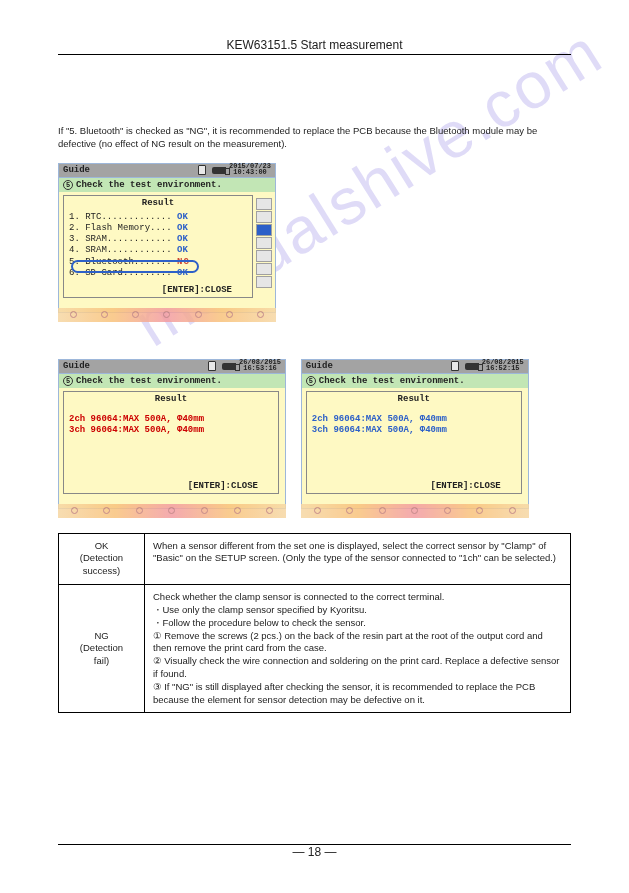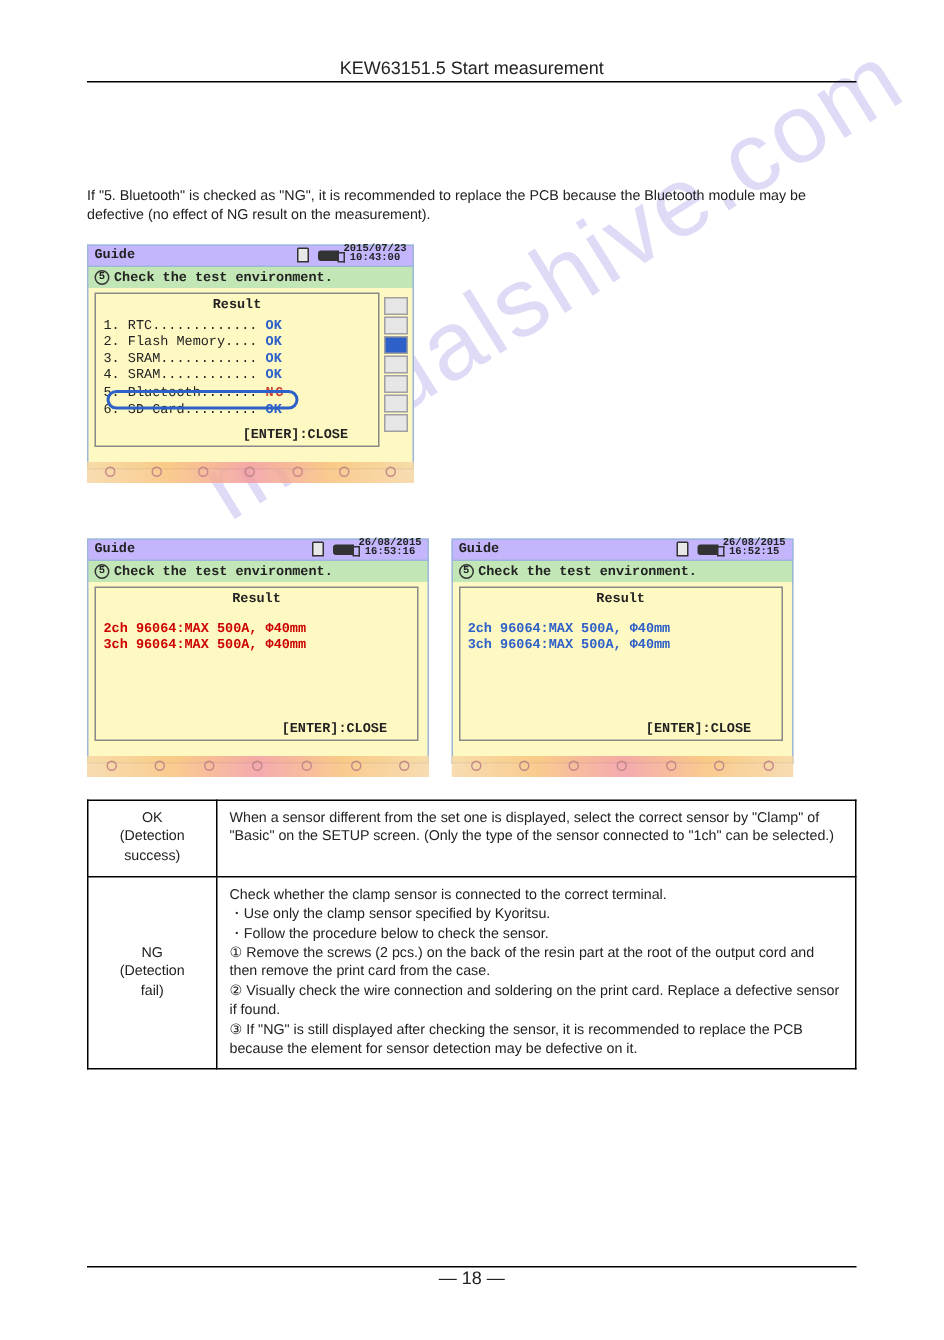--- a/index.html
+++ b/index.html
@@ -6,21 +6,21 @@
   body { width: 629px; height: 893px; background: #fff; font-family: Arial, sans-serif; font-size: 10px; color: #222; position: relative; }
   .page { position: absolute; top: 38px; left: 58px; width: 513px; }
   .hr-top { border-top: 1px solid #000; width: 100%; margin-bottom: 4px; }
   .hr-bottom { border-top: 1px solid #000; width: 100%; margin-top: 4px; }
   .header-row { display: flex; justify-content: center; font-size: 12px; margin-bottom: 2px; }
   .body-text { font-size: 9.5px; line-height: 1.35; margin-bottom: 6px; }
   .body-text.upper { margin-top: 70px; }
 
   
   .device { display: inline-block; vertical-align: top; width: 218px; height: 150px; background: #fff; position: relative; border: 0; margin-right: 12px; margin-top: 6px; }
-  .dev-titlebar { background: #c4b5fd; height: 15px; display:flex; align-items:center; padding:0 4px; font-family: "Courier New", monospace; font-size: 9px; font-weight: bold; border: 1px solid #9db7da; }
+  .dev-titlebar { background: #a3a3a3; height: 15px; display:flex; align-items:center; padding:0 4px; font-family: "Courier New", monospace; font-size: 9px; font-weight: bold; border: 1px solid #9db7da; }
   .dev-titlebar .spacer { flex:1; }
   .dev-titlebar .sd-icon, .dev-titlebar .plug-icon { display:inline-block; margin:0 3px; }
   .dev-titlebar .sd-icon { width:8px; height:10px; border:1px solid #333; border-radius:1px 1px 0 0; background:#e8e8e8; }
   .dev-titlebar .plug-icon { width:14px; height:7px; background:#333; border-radius:2px 0 0 2px; position:relative; }
   .dev-titlebar .plug-icon::after { content:""; position:absolute; right:-4px; top:1px; width:4px; height:5px; border-top:1px solid #333; border-bottom:1px solid #333; border-right:1px solid #333;}
   .dev-date { font-size: 7px; line-height:0.85; text-align:center; font-family: "Courier New", monospace; font-weight:bold; }
   .dev-subbar { background:#c2e6b5; height:14px; font-family:"Courier New", monospace; font-size:9px; font-weight:bold; display:flex; align-items:center; padding:0 4px; border-left:1px solid #9db7da; border-right:1px solid #9db7da; }
   .dev-subbar .circnum { display:inline-block; width:10px; height:10px; border:1px solid #333; border-radius:50%; font-size:7px; line-height:9px; text-align:center; margin-right:3px; }
   .dev-main { border:1px solid #9db7da; border-top:0; height:121px; position:relative; background:#fef9c3; }
   .dev-inset { position:absolute; top:3px; left:4px; right:22px; bottom:14px; border:1px solid #888; padding:2px 5px; font-family:"Courier New", monospace; font-size:9px; }

